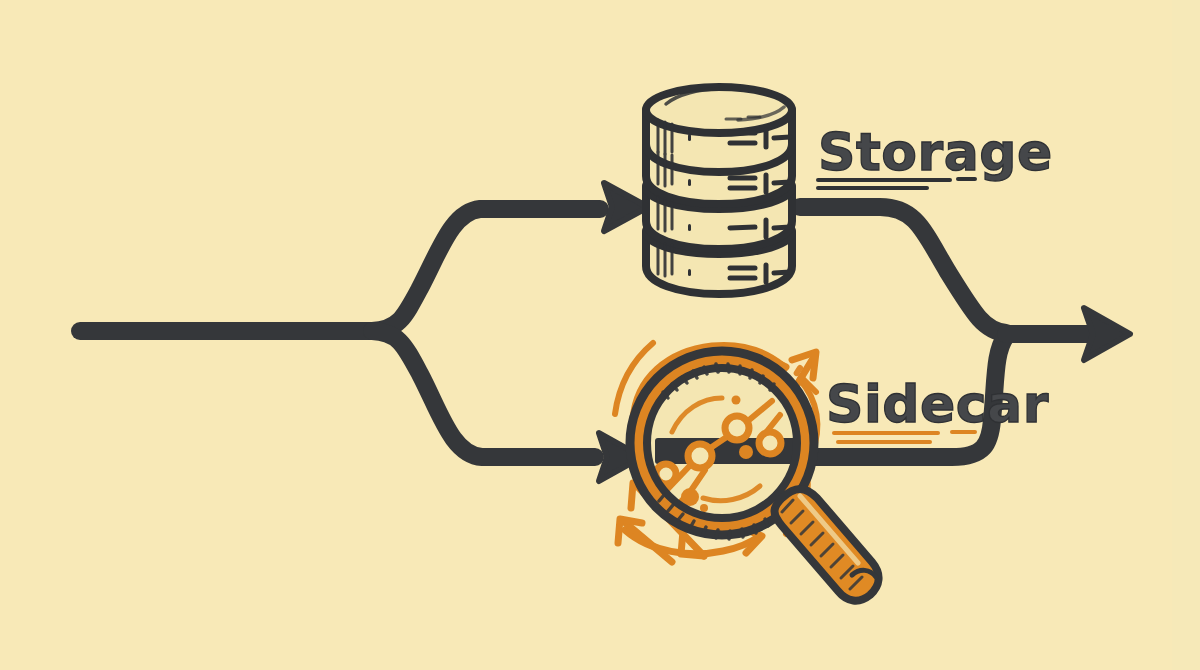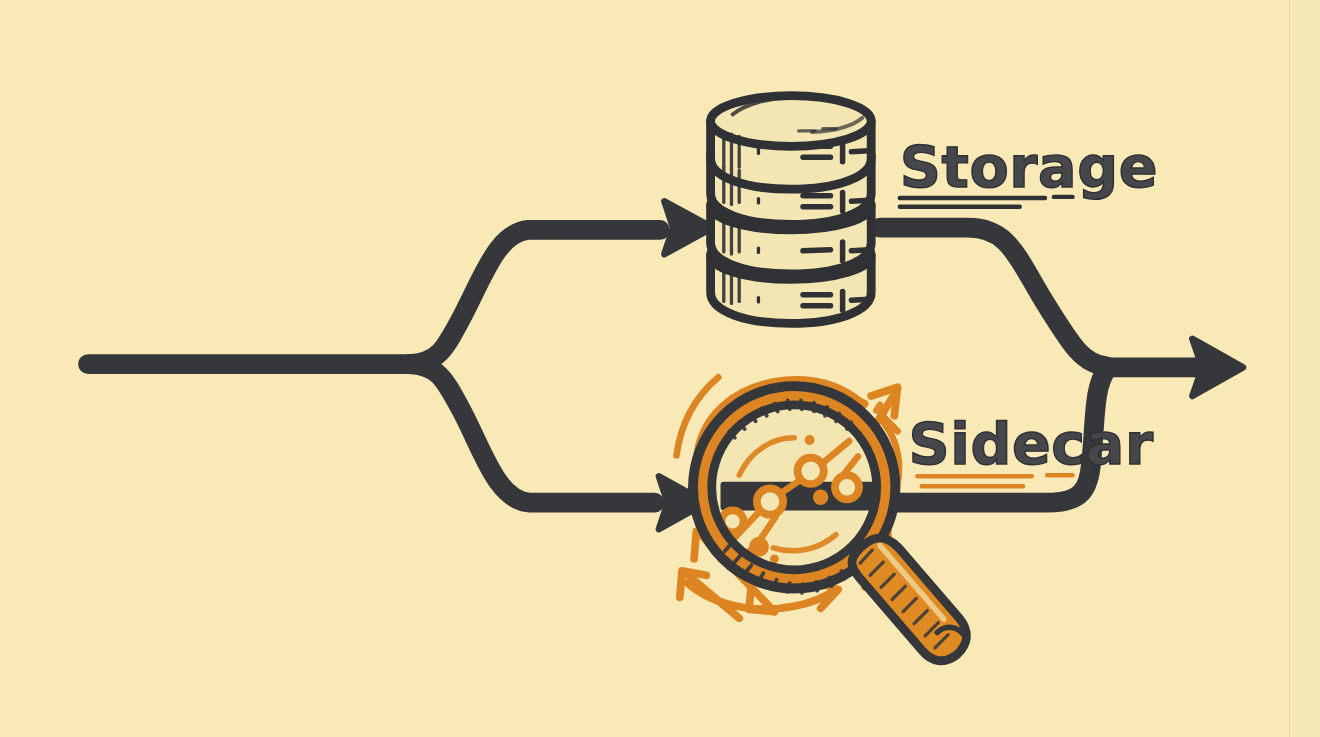--- a/index.html
+++ b/index.html
@@ -8,21 +8,21 @@
     background: #f6e9b8;
   }
   body {
     font-family: "Liberation Sans", sans-serif;
   }
   #stage {
     position: relative;
     width: 1172px;
     height: 670px;
     overflow: hidden;
-    background: #8b5cf6;
+    background: #0ea5e9;
   }
   #stage svg {
     position: absolute;
     left: 0;
     top: 0;
     width: 1200px;
     height: 670px;
     display: block;
   }
   .label-text {

